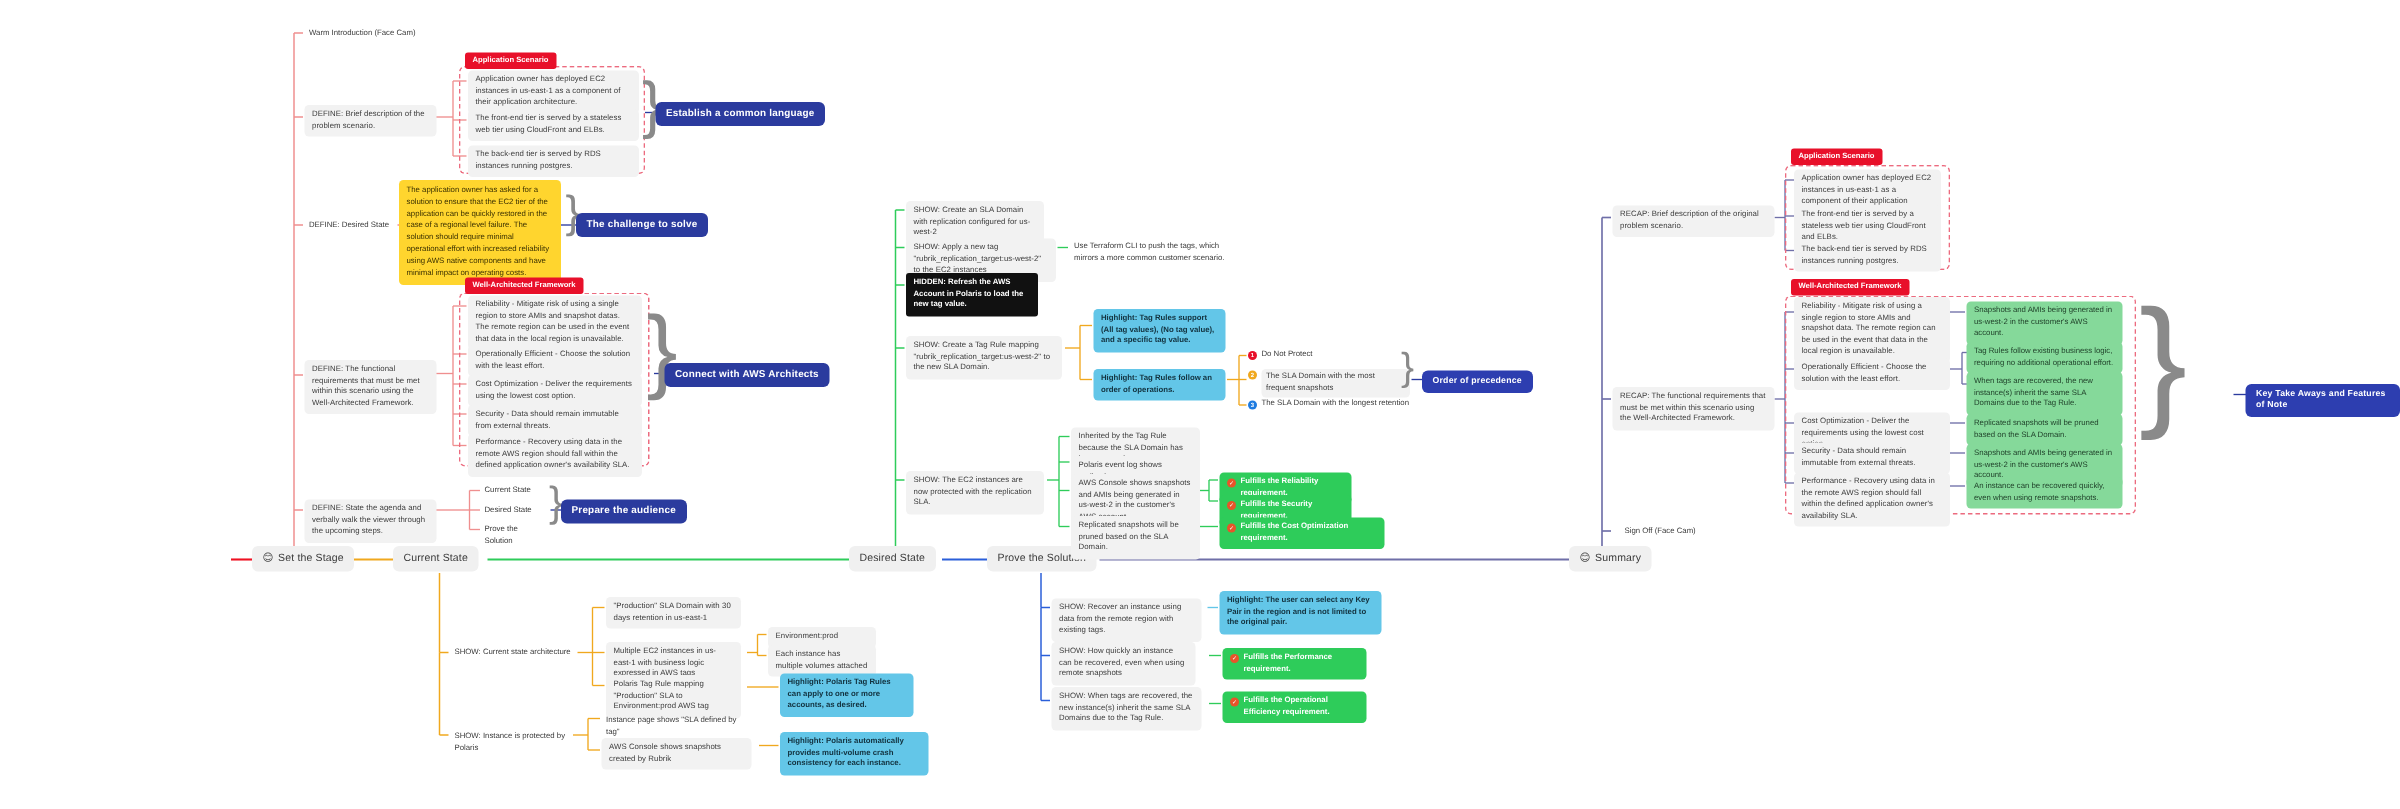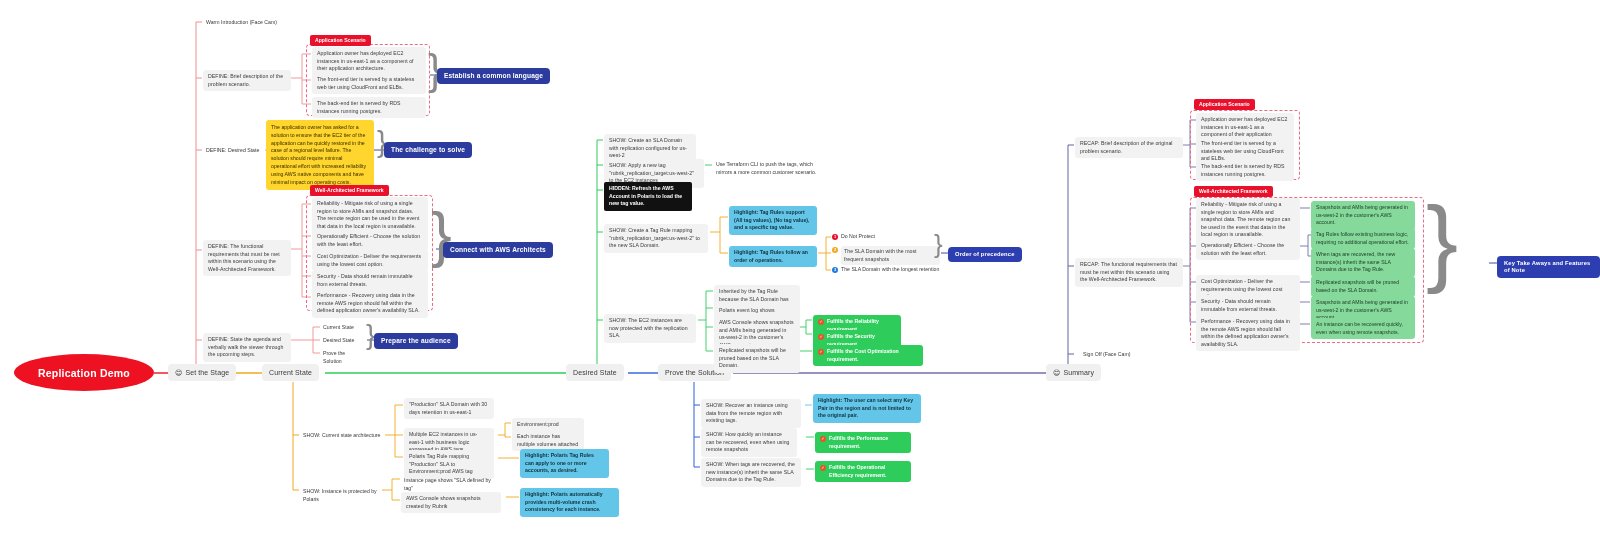--- a/index.html
+++ b/index.html
@@ -191,23 +191,20 @@
     <path d="M1308 235 V256" stroke="#6f6fa8" stroke-width=".9" fill="none"></path>
     <path d="M1308 235 H1314" stroke="#6f6fa8" stroke-width=".9" fill="none"></path>
     <path d="M1308 256 H1314" stroke="#6f6fa8" stroke-width=".9" fill="none"></path>
     <path d="M1300 282 H1310" stroke="#6f6fa8" stroke-width=".9" fill="none"></path>
     <path d="M1300 302 H1310" stroke="#6f6fa8" stroke-width=".9" fill="none"></path>
     <path d="M1300 324 H1310" stroke="#6f6fa8" stroke-width=".9" fill="none"></path>
 
     <path d="M1489 263 H1498" stroke="#2b3b9e" stroke-width=".9" fill="none"></path>
   </svg>
 
-  <div class="root">
-    <span>Replication Demo</span>
-  </div>
 
   <div class="spine" style="left:168px;top:364px;">
     <span class="emoji">😊</span>
     <span>Set the Stage</span>
   </div>
   <div class="spine" style="left:262px;top:364px;">
     <span>Current State</span>
   </div>
   <div class="spine" style="left:566px;top:364px;">
     <span>Desired State</span>

